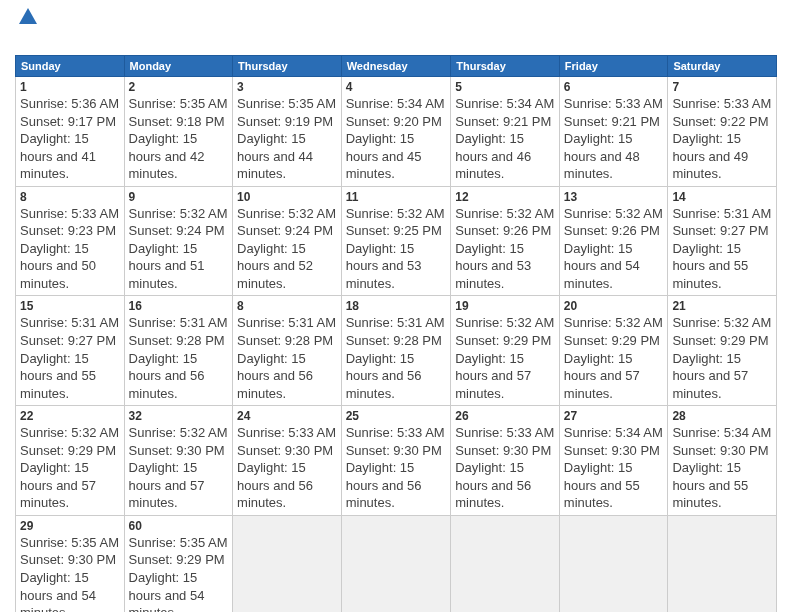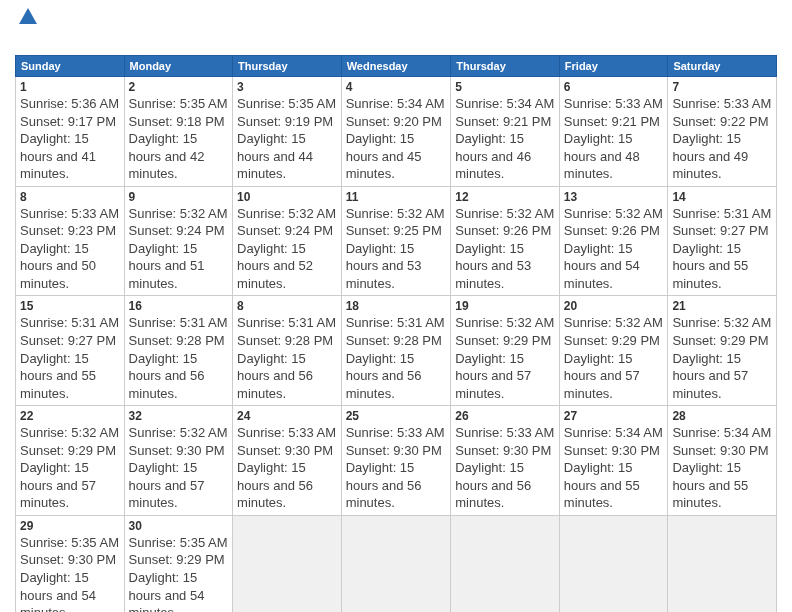--- a/index.html
+++ b/index.html
@@ -355,21 +355,21 @@
         <tr style="height: 68px;">
           <td>
         <span class="day-number">29</span>
         <div class="day-info">
           Sunrise: 5:35 AM<br>
           Sunset: 9:30 PM<br>
           Daylight: 15 hours and 54 minutes.
         </div>
       </td>
           <td>
-        <span class="day-number">30</span>
+        <span class="day-number">60</span>
         <div class="day-info">
           Sunrise: 5:35 AM<br>
           Sunset: 9:29 PM<br>
           Daylight: 15 hours and 54 minutes.
         </div>
       </td>
           <td class="empty"></td>
           <td class="empty"></td>
           <td class="empty"></td>
           <td class="empty"></td>

